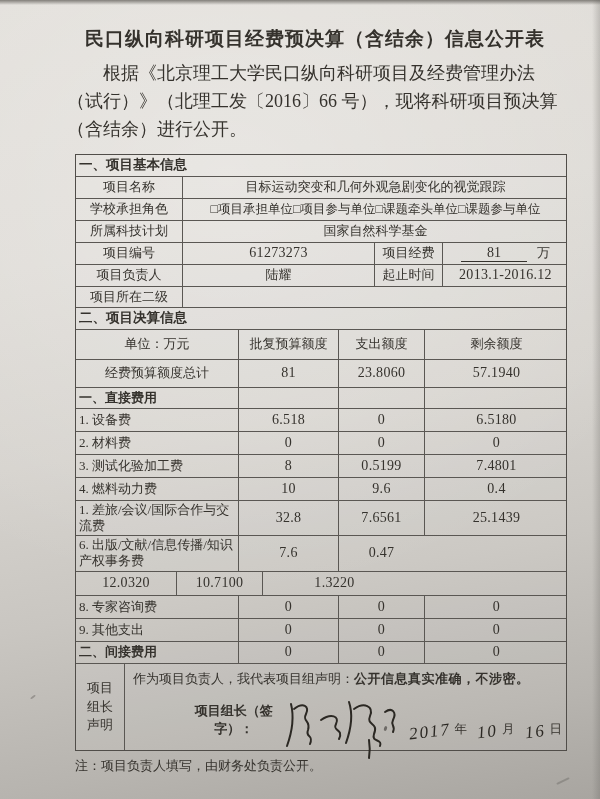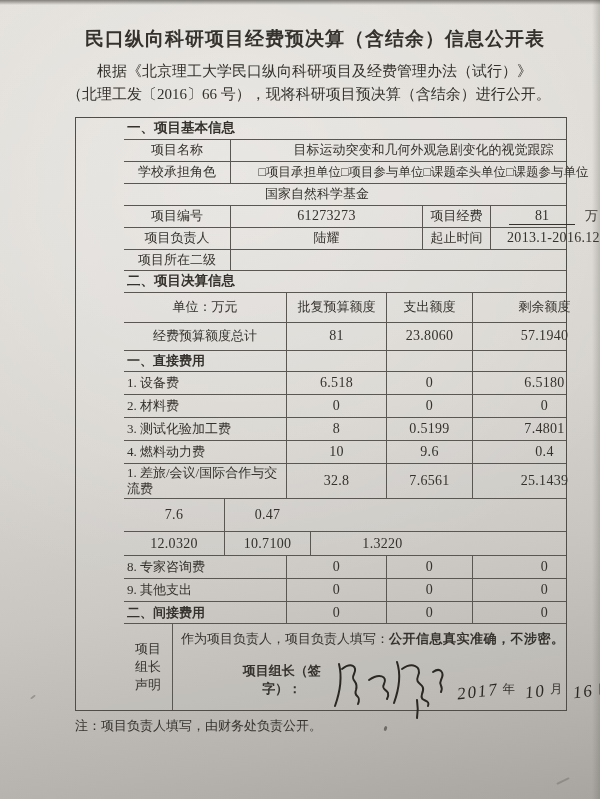--- a/index.html
+++ b/index.html
@@ -10,23 +10,23 @@
     background:
       radial-gradient(130% 85% at 38% 22%, rgba(255,255,255,0.28), rgba(255,255,255,0) 62%),
       linear-gradient(170deg,#e2dfda 0%,#dedbd6 30%,#d6d3ce 52%,#c9c6c1 70%,#b7b4af 88%,#a8a5a0 100%);
   }
   .photo::before{content:"";position:absolute;top:0;left:0;right:0;height:5px;
     background:linear-gradient(#827f7a,rgba(130,127,122,0));}
   .photo::after{content:"";position:absolute;top:0;bottom:0;right:0;width:8px;
     background:linear-gradient(270deg,rgba(90,88,84,.25),rgba(90,88,84,0));}
   .sheet{position:absolute;left:15px;top:0;width:600px;}
   .doc-title{margin-top:26px;text-align:center;font-size:19px;font-weight:bold;letter-spacing:1px;}
-  .intro{width:492px;margin:8px auto 8px 52px;font-size:15px;line-height:1.55;text-indent:2em;}
+  .intro{width:492px;margin:8px auto 8px 52px;font-size:18px;line-height:1.55;text-indent:2em;}
   .form-table{width:492px;margin:10px 0 0 60px;border:1.5px solid #504d49;box-sizing:border-box;
-    background:rgba(255,255,255,0.06);padding-left:48px;}
+    background:rgba(255,255,255,0.06);}
   .row{display:flex;border-top:1px solid #5a5753;box-sizing:border-box;align-items:stretch;}
   .row:first-child{border-top:none;}
   .cell{border-left:1px solid #5a5753;box-sizing:border-box;display:flex;align-items:center;
     justify-content:center;text-align:center;font-size:13px;padding:1px 2px;min-width:0;}
   .cell:first-child{border-left:none;}
   .cell.left{justify-content:flex-start;text-align:left;padding-left:3px;}
   .sec-hdr{height:21px;font-family:"Liberation Sans",sans-serif;font-weight:bold;
     font-size:13.5px;display:flex;align-items:center;padding-left:3px;}
   .h21{min-height:21px}.h18{min-height:18px}.h20{min-height:20px}.h29{min-height:29px}
   .h27{min-height:27px}.h22{min-height:22px}.h32{min-height:32px}.h23{min-height:23px}.h78{min-height:78px}
@@ -72,20 +72,21 @@
         <div class="cell wA1 h21">项目名称</div>
         <div class="cell wA2 h21">目标运动突变和几何外观急剧变化的视觉跟踪</div>
       </div>
 
       <div class="row">
         <div class="cell wA1 h21">学校承担角色</div>
         <div class="cell wA2 h21 chkrow">□项目承担单位□项目参与单位□课题牵头单位□课题参与单位</div>
       </div>
 
       <div class="row">
+        <div class="cell wA1 h21">所属科技计划</div>
         <div class="cell wA2 h21">国家自然科学基金</div>
       </div>
 
       <div class="row">
         <div class="cell wA1 h21">项目编号</div>
         <div class="cell wA2s h21 num">61273273</div>
         <div class="cell wA3 h21">项目经费</div>
         <div class="cell wA4 h21">
           <span class="funding-underline">81</span>
           <span>万</span>
@@ -153,20 +154,21 @@
         <div class="cell wB3 h22 num">9.6</div>
         <div class="cell wB4 h22 num">0.4</div>
       </div>
       <div class="row">
         <div class="cell wB1 h32 left two-line">1. 差旅/会议/国际合作与交流费</div>
         <div class="cell wB2 h32 num">32.8</div>
         <div class="cell wB3 h32 num">7.6561</div>
         <div class="cell wB4 h32 num">25.1439</div>
       </div>
       <div class="row">
+        <div class="cell wB1 h32 left two-line">6. 出版/文献/信息传播/知识产权事务费</div>
         <div class="cell wB2 h32 num">7.6</div>
         <div class="cell wB3 h32 num">0.47</div>
       </div>
       <div class="row">
         <div class="cell wB2 h23 num">12.0320</div>
         <div class="cell wB3 h23 num">10.7100</div>
         <div class="cell wB4 h23 num">1.3220</div>
       </div>
       <div class="row">
         <div class="cell wB1 h22 left">8. 专家咨询费</div>
@@ -188,21 +190,21 @@
       </div>
 
       <div class="row">
         <div class="cell wD1 h78 decl-label">
           <span>项目</span>
           <span>组长</span>
           <span>声明</span>
         </div>
         <div class="cell wD2 h78 decl-body">
           <div class="decl-statement">
-            <span>作为项目负责人，项目负责人填写：</span><b>公开信息真实准确，不涉密。</b>
+            <span>作为项目负责人，我代表项目组声明：</span><b>公开信息真实准确，不涉密。</b>
           </div>
           <div class="sign-line">
             <span class="sign-label">项目组长（签字）：</span>
             <span class="sig-wrap">
               <svg width="118" height="52" viewBox="0 0 118 52">
                 <g stroke="#2b2823" stroke-width="2" fill="none" stroke-linecap="round">
                   <path d="M10,8 C13,20 11,36 6,50"></path>
                   <path d="M13,13 C22,6 29,10 25,18 C21,26 30,24 27,34 C24,42 33,38 29,48"></path>
                   <path d="M40,24 C50,17 59,20 55,28 C51,36 63,32 58,43"></path>
                   <path d="M68,6 C72,18 70,33 65,47"></path>

